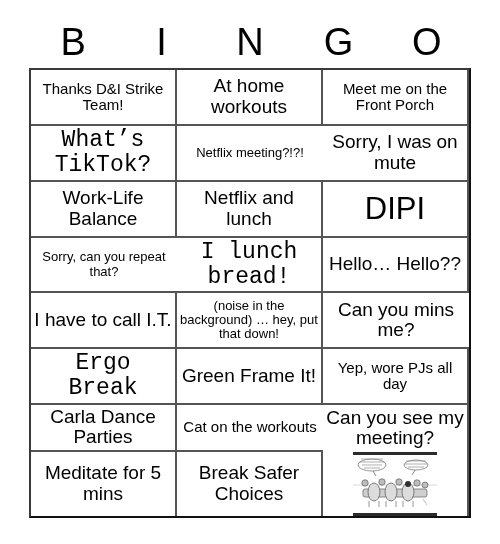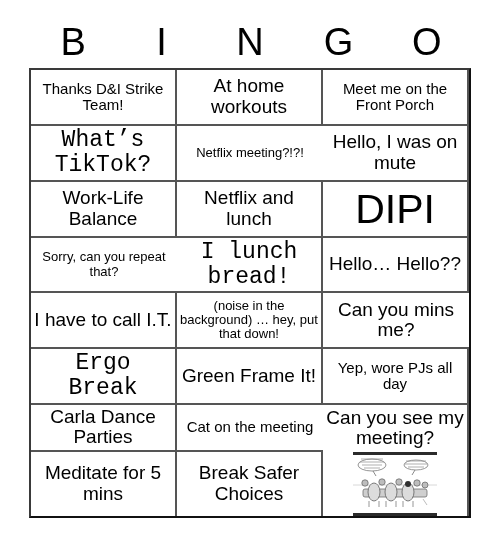--- a/index.html
+++ b/index.html
@@ -71,21 +71,21 @@
   }
   .cell:nth-child(5n) { border-right: none; }
   .cell:nth-child(n+21) { border-bottom: none; }
   .cell .txt {
     display: block;
     width: 100%;
     line-height: 1.08;
     word-wrap: break-word;
   }
   
-  .fs-xl .txt { font-size: 41px; }
+  .fs-xl .txt { font-size: 31px; }
   .fs-lg .txt { font-size: 23px; font-family: Liberation Mono, monospace; }
   .fs-md .txt { font-size: 19px; }
   .fs-sm .txt { font-size: 15px; }
   .fs-xs .txt { font-size: 13px; }
 
   
   .cell.image-cell {
     padding: 0;
     position: relative;
   }
@@ -126,21 +126,21 @@
         <span class="txt">Meet me on the Front Porch</span>
       </div>
     <div class="cell fs-lg">
         <span class="txt">What’s TikTok?</span>
       </div>
     <div class="cell fs-xs">
         <span class="txt">Netflix meeting?!?!</span>
       </div>
 
     <div class="cell fs-md">
-        <span class="txt">Hello, I was on mute</span>
+        <span class="txt">Sorry, I was on mute</span>
       </div>
     <div class="cell fs-md">
         <span class="txt">Work-Life Balance</span>
       </div>
     <div class="cell fs-md">
         <span class="txt">Netflix and lunch</span>
       </div>
     <div class="cell fs-xl">
         <span class="txt">DIPI</span>
       </div>
@@ -170,21 +170,21 @@
     <div class="cell fs-md">
         <span class="txt">Green Frame It!</span>
       </div>
     <div class="cell fs-sm">
         <span class="txt">Yep, wore PJs all day</span>
       </div>
     <div class="cell fs-md">
         <span class="txt">Carla Dance Parties</span>
       </div>
     <div class="cell fs-sm">
-        <span class="txt">Cat on the meeting</span>
+        <span class="txt">Cat on the workouts</span>
       </div>
 
     <div class="cell fs-md">
         <span class="txt">Can you see my meeting?</span>
       </div>
     <div class="cell fs-md">
         <span class="txt">Meditate for 5 mins</span>
       </div>
     <div class="cell fs-md">
         <span class="txt">Break Safer Choices</span>

